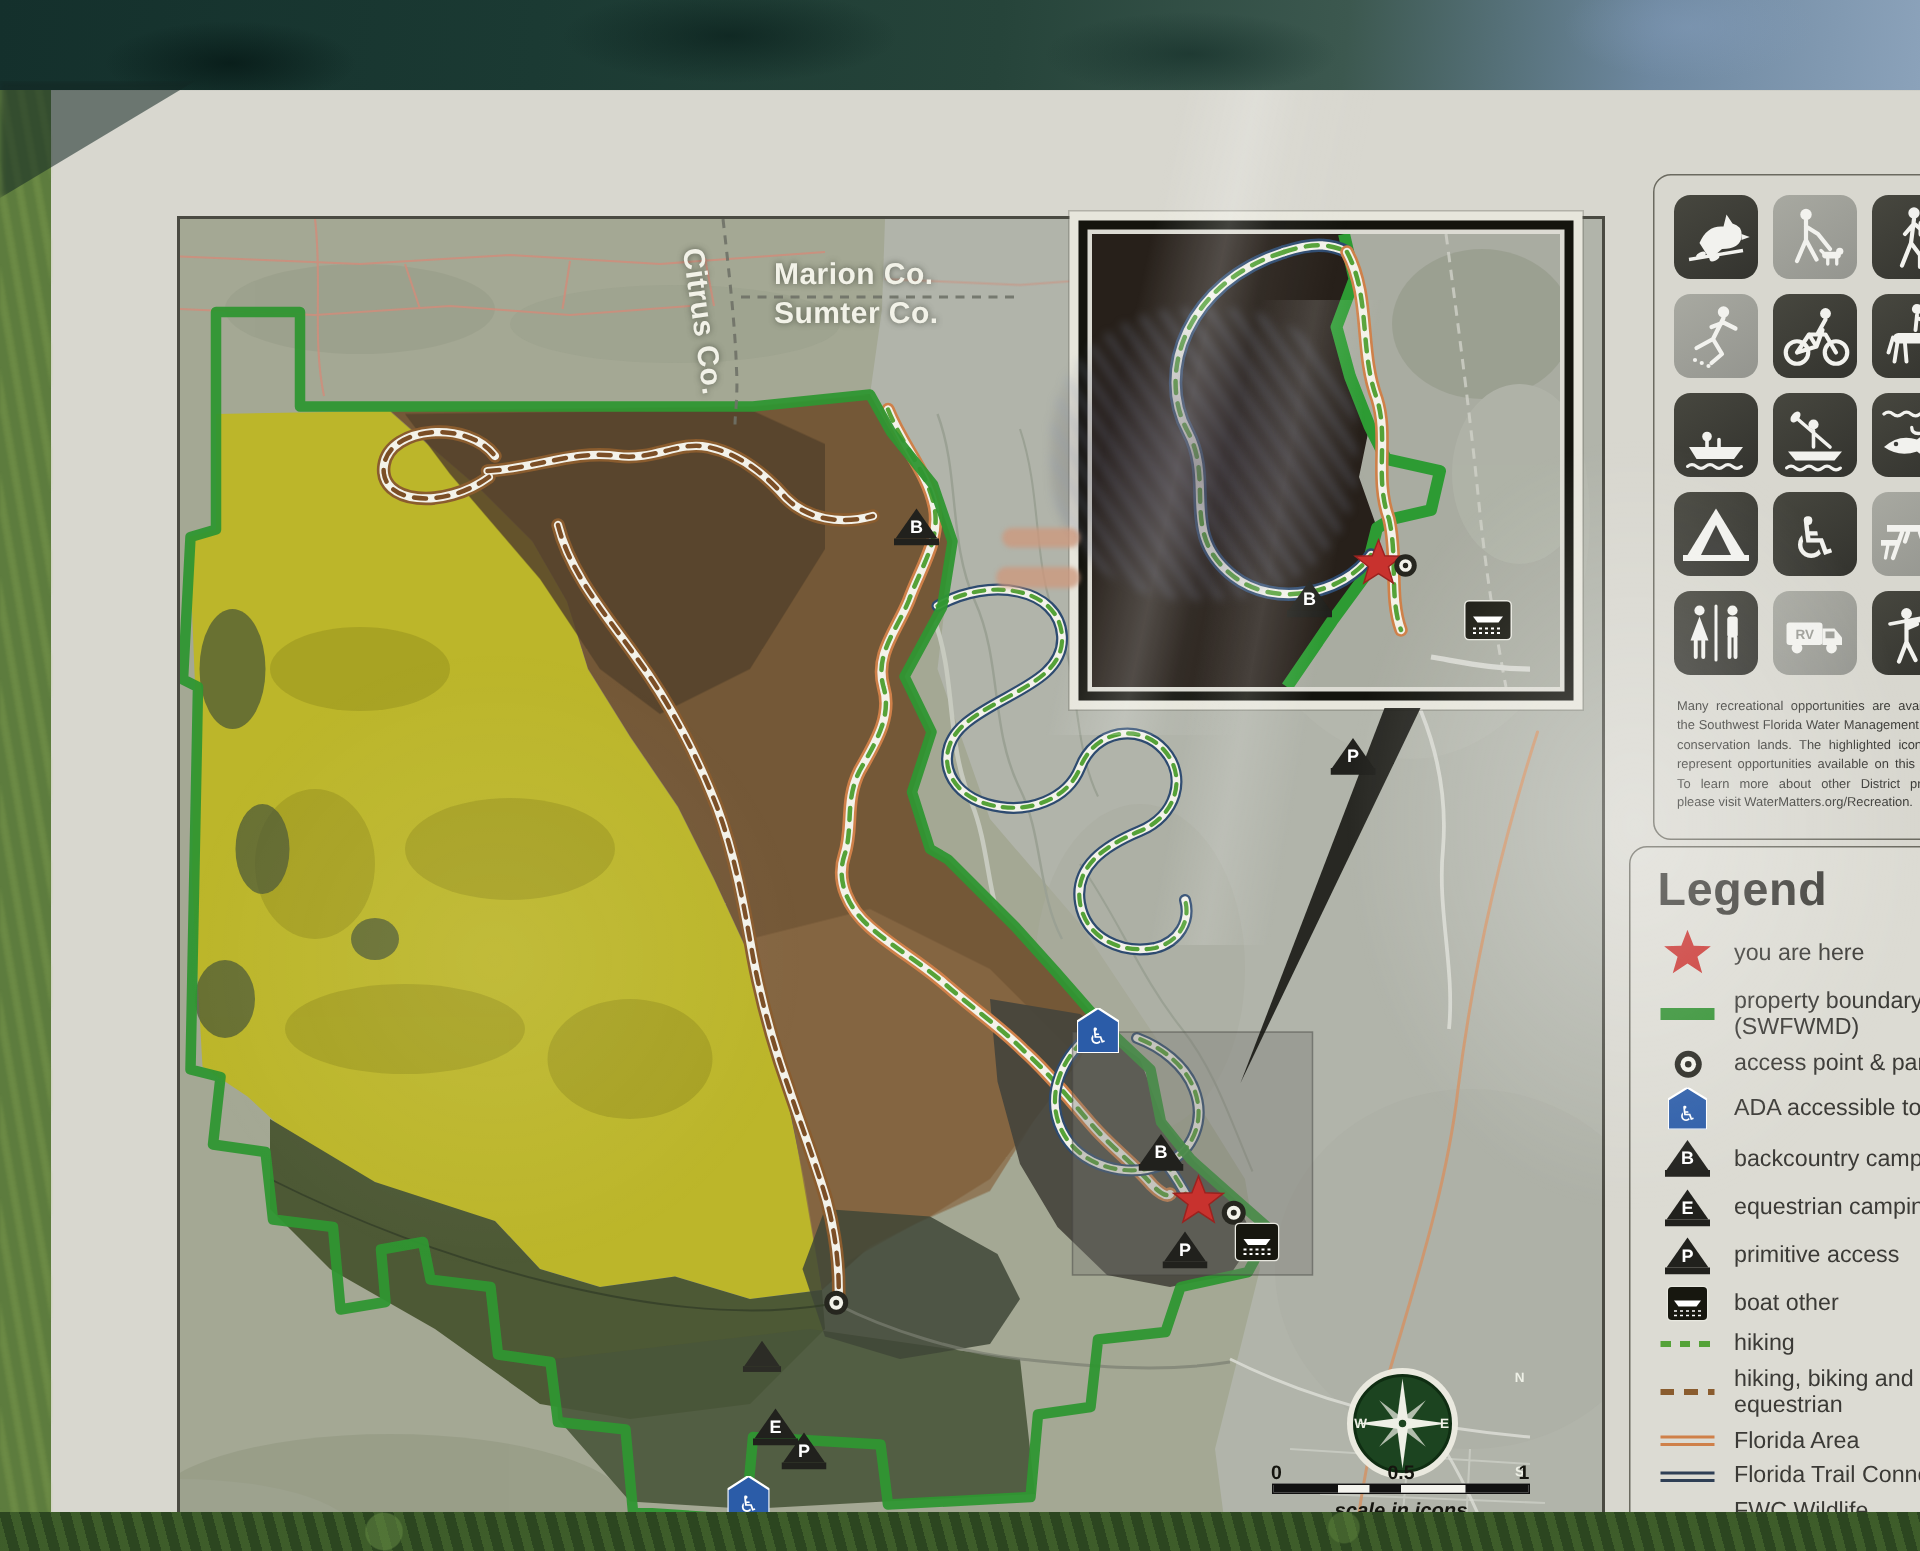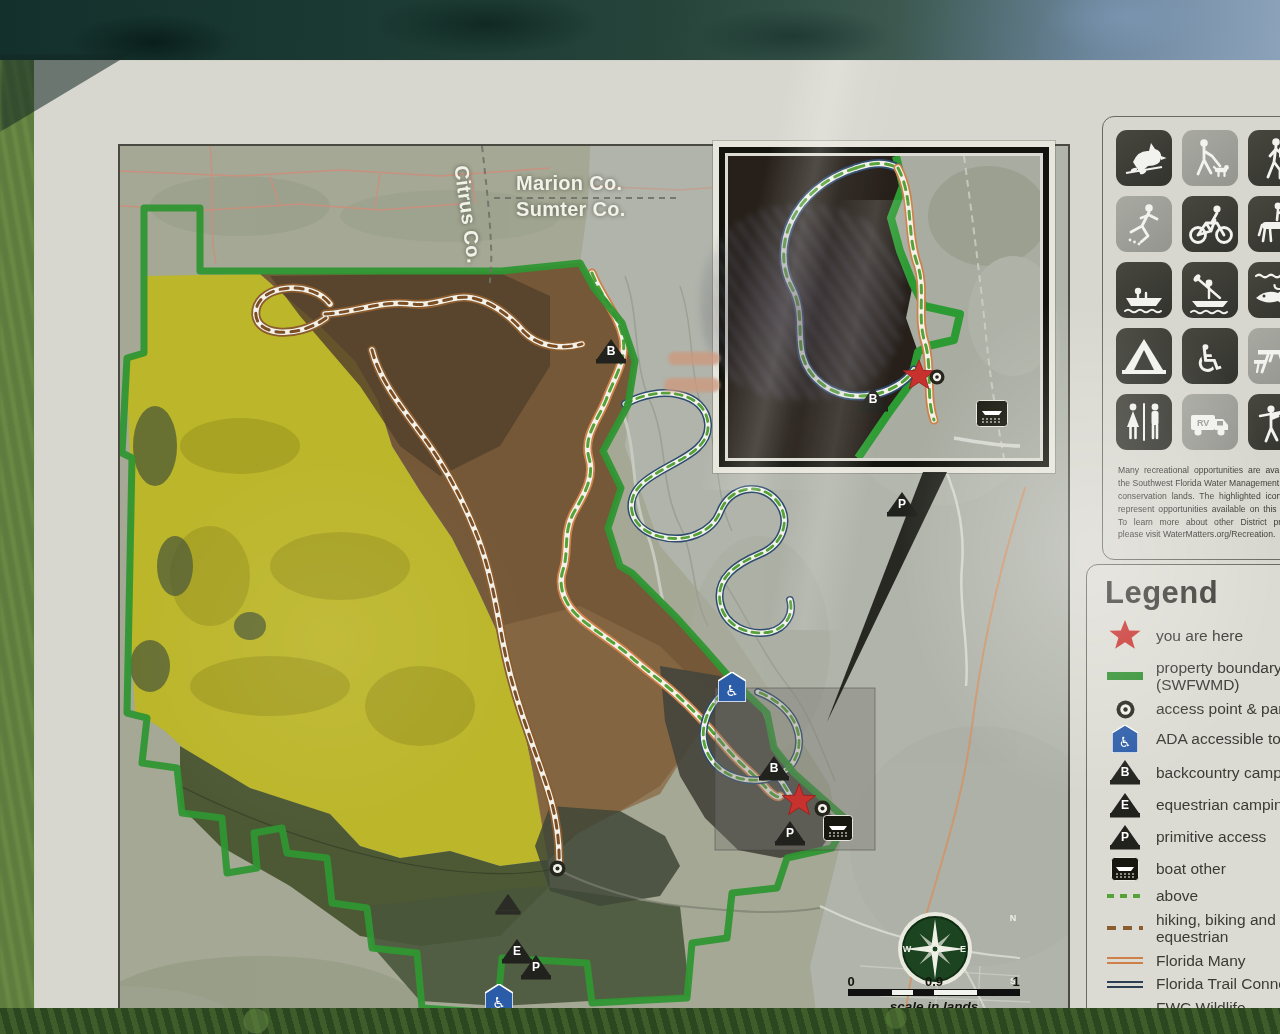--- a/index.html
+++ b/index.html
@@ -351,31 +351,31 @@
       </svg>
       <span class="dir" style="top:3px;">N</span>
       <span class="dir" style="top:66px;">S</span>
       <span class="dir" style="top:34px;left:28px;">E</span>
       <span class="dir" style="top:34px;left:-28px;">W</span>
     </div>
 
     <div class="scalebar" style="left:818px;top:918px;">
       <div class="sb-ticks">
         <span style="left:3px;">0</span>
-        <span style="left:86px;">0.9</span>
+        <span style="left:86px;">0.5</span>
         <span style="left:168px;">1</span>
       </div>
       <div class="sb-bar">
         <i style="flex:2;background:#111;"></i>
           <i style="flex:1;background:#f4f4ee;"></i>
           <i style="flex:1;background:#111;"></i>
           <i style="flex:2;background:#f4f4ee;"></i>
           <i style="flex:2;background:#111;"></i>
       </div>
-      <div class="sb-caption">scale in lands</div>
+      <div class="sb-caption">scale in icons</div>
     </div>
 
     <div class="inset">
       <div class="inset-black">
         <svg width="312" height="302" viewBox="0 0 312 302">
           <rect x="0" y="0" width="312" height="302" fill="#a9aca1"></rect>
 
           <g opacity="0.5">
               <ellipse cx="260" cy="60" rx="60" ry="50" fill="#8f9583"></ellipse>
               <ellipse cx="285" cy="160" rx="45" ry="60" fill="#b6b9ae"></ellipse>
@@ -664,35 +664,35 @@
               <path d="M5 17 h18 M5 20 h18" stroke="#fff" stroke-width="1.1" stroke-dasharray="2 2"></path>
             </svg>
         </span>
           <span class="lg-label">boat other</span>
       </div>
 
       <div class="lg-row">
         <span class="lg-sym">
             <span class="ln ln-hike"></span>
           </span>
-        <span class="lg-label">above</span>
+        <span class="lg-label">hiking</span>
       </div>
 
       <div class="lg-row">
         <span class="lg-sym">
             <span class="ln ln-hbe"></span>
           </span>
         <span class="lg-label" style="max-width:150px;">hiking, biking and equestrian</span>
       </div>
 
       <div class="lg-row">
         <span class="lg-sym">
             <span class="ln ln-fl"></span>
           </span>
-        <span class="lg-label">Florida Many</span>
+        <span class="lg-label">Florida Area</span>
       </div>
 
       <div class="lg-row">
         <span class="lg-sym">
             <span class="ln ln-flc"></span>
           </span>
         <span class="lg-label">Florida Trail Connector</span>
       </div>
 
       <div class="lg-row">

